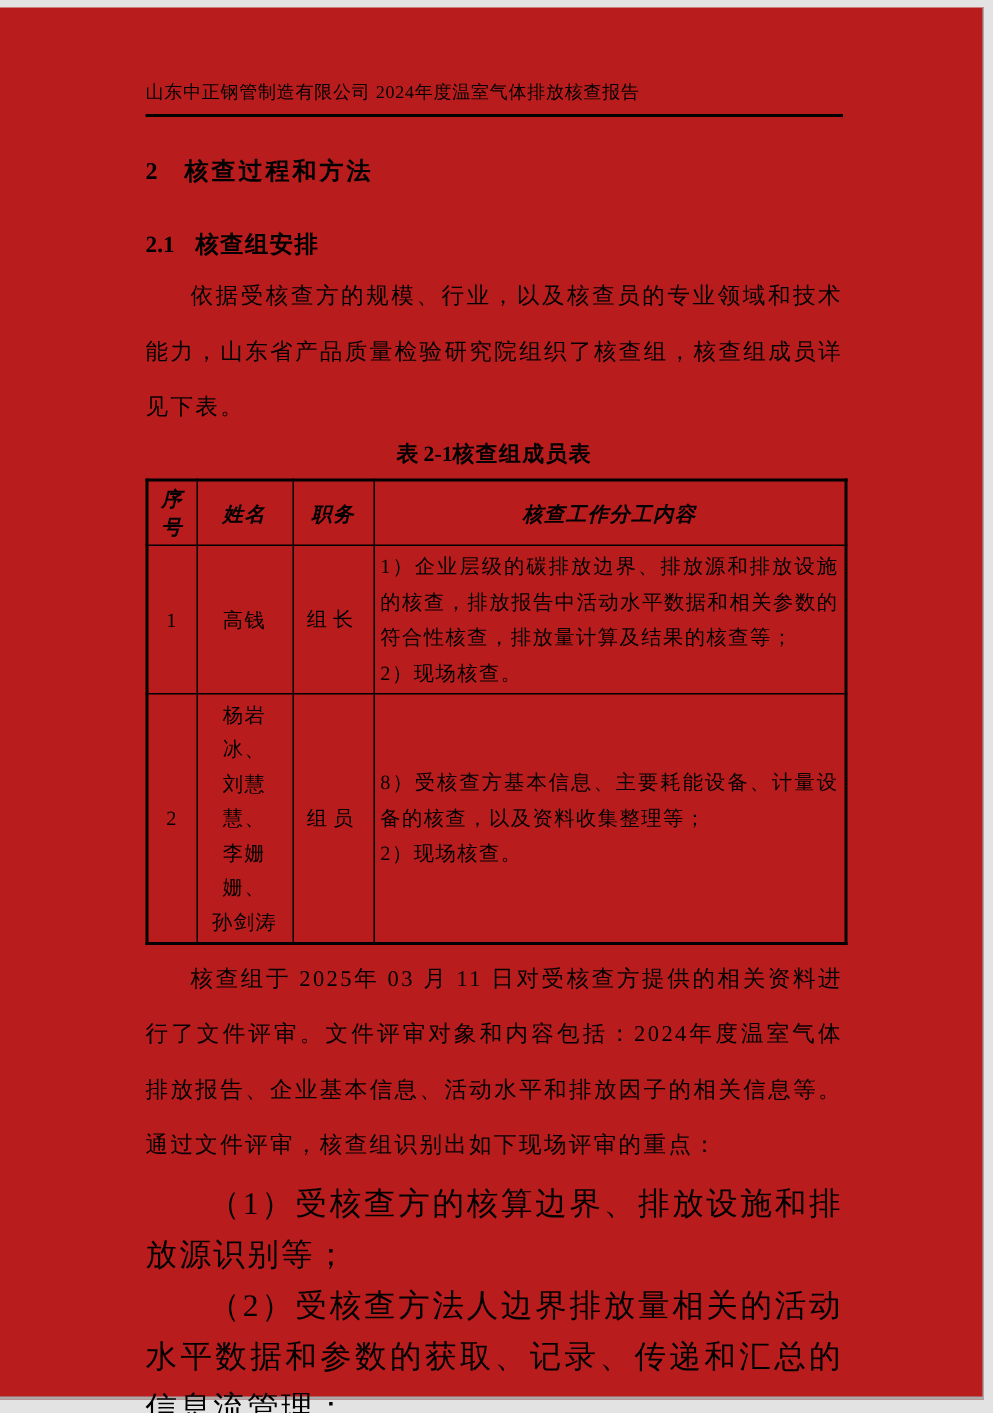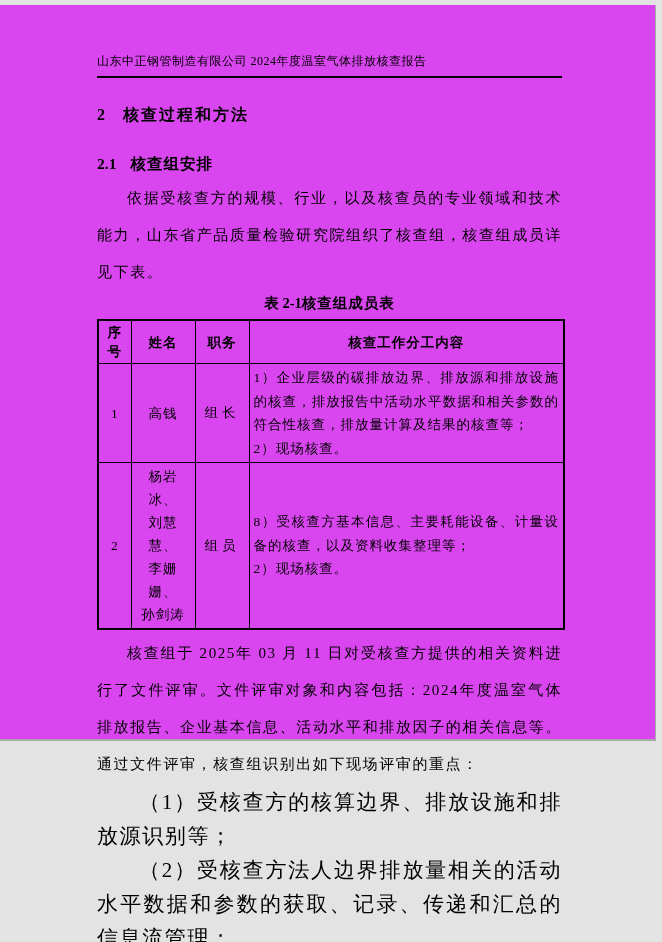--- a/index.html
+++ b/index.html
@@ -7,22 +7,22 @@
   body {
     width: 662px; height: 942px;
     background: #e3e3e3;
     font-family: "Liberation Serif", "DejaVu Serif", serif;
     color: #000;
     overflow: hidden;
   }
   .page {
     position: absolute;
     left: 0; top: 5px;
-    width: 656px; height: 736px;
-    background: #d946ef;
+    width: 656px; height: 928px;
+    background: #b91c1c;
     border-right: 1px solid #a9a9a9;
     border-bottom: 2px solid #a9a9a9;
   }
   .content {
     padding: 0 93px 0 97px;
   }
   .doc-header {
     margin-top: 48px;
     font-size: 12px;
     letter-spacing: 0.5px;
@@ -74,21 +74,21 @@
   table.members th, table.members td {
     border: 1px solid #000;
     padding: 2px 4px;
   }
   table.members th {
     font-weight: bold;
     text-align: center;
     letter-spacing: 1px;
     line-height: 19px;
   }
-  tr.hdr { height: 42px; }
+  tr.hdr { height: 42px; font-style: italic; }
   tr.r1 { height: 94px; }
   tr.r2 { height: 93px; }
   td.c-center {
     text-align: center;
     vertical-align: middle;
     letter-spacing: 1px;
     line-height: 23px;
     white-space: pre-line;
   }
   td.c-role { letter-spacing: 4px; text-align: center; vertical-align: middle; }

